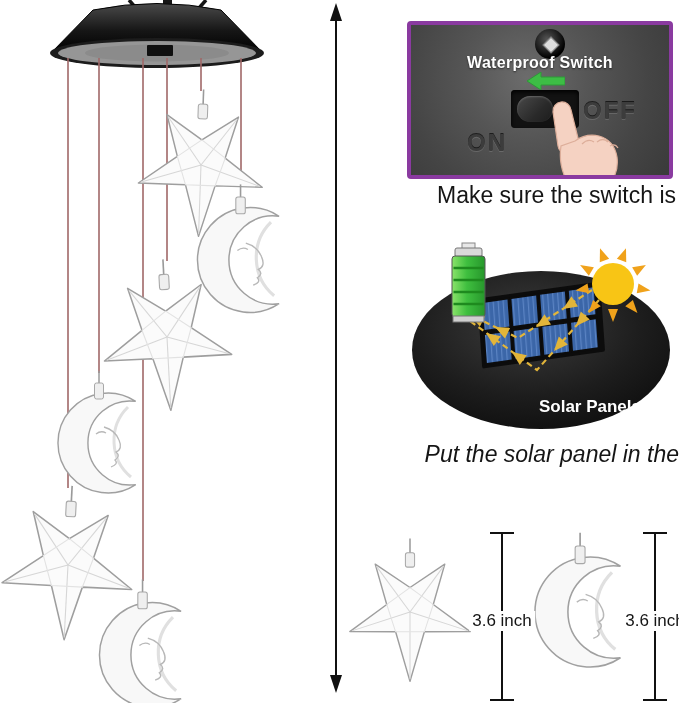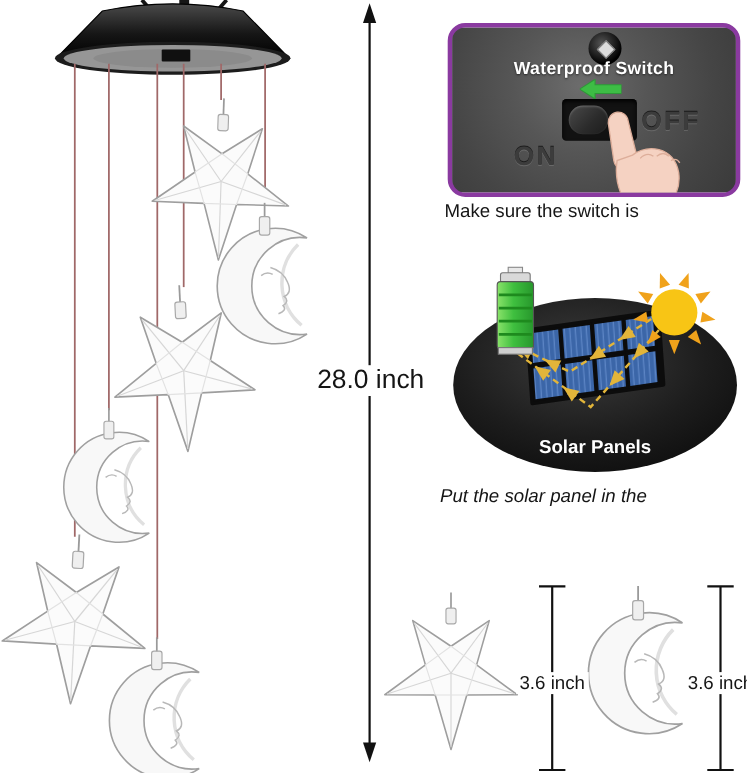--- a/index.html
+++ b/index.html
@@ -1,42 +1,42 @@
 <!DOCTYPE html>
 <html style="--accent_purple: #8a3aa0; --arrow_green: #3dbd45; --battery_green: #3fbf3f; --sun_yellow: #f8c515; --ray_orange: #f0a21b; --beam_yellow: #e2b53a; --panel_blue: #3b66a8; --string_red: #a06868; --text_dark: #151515;"><head>
 <meta charset="utf-8">
 <style>
   html,body{margin:0;padding:0;background:#fff;}
   #canvas{position:relative;width:679px;height:703px;background:#fff;overflow:hidden;
           font-family:"Liberation Sans", sans-serif;color:var(--text_dark,#151515);}
   .abs{position:absolute;}
   
   #switch-box{left:407px;top:21px;width:266px;height:158px;box-sizing:border-box;
-    border:4px solid var(--accent_purple,#8a3aa0);border-radius:16px;overflow:hidden;
+    border:4px solid var(--accent_purple,#8a3aa0);border-radius:4px;overflow:hidden;
     background:radial-gradient(circle at 45% 35%, #6c6c6c 0%, #565656 35%, #454545 70%, #3a3a3a 100%);}
   #led-button{left:124px;top:4px;width:30px;height:30px;border-radius:50%;
     background:radial-gradient(circle at 40% 35%, #555 0%, #000 70%);}
   #led-lens{left:10px;top:10px;width:10px;height:10px;background:#ddd;border:1px solid #7a7a7a;
     transform:rotate(45deg);}
   #switch-title{left:0;top:29px;width:100%;text-align:center;color:#fff;font-weight:bold;
     font-size:16px;letter-spacing:.3px;text-shadow:0 1px 2px rgba(0,0,0,.6);}
   .emboss{font-size:24px;font-weight:bold;color:#3c3c3c;letter-spacing:2px;
     text-shadow:0 -1px 0 rgba(0,0,0,.65), 0 1px 0 rgba(255,255,255,.14);}
   #on-label{left:56px;top:72px;margin-top:32px;}
   #off-label{left:172px;top:72px;}
   #toggle-switch{left:100px;top:65px;width:68px;height:38px;background:#121212;border-radius:4px;
     box-shadow:inset 0 2px 4px #000;}
   #toggle-knob{left:6px;top:6px;width:36px;height:26px;border-radius:13px;
     background:linear-gradient(135deg,#4a4a4a 0%,#2a2a2a 60%,#1c1c1c 100%);
     box-shadow:inset 0 1px 2px rgba(255,255,255,.22);}
   
-  .caption{font-size:17px;line-height:1.28;text-align:left;}
+  .caption{font-size:23px;line-height:1.28;text-align:right;}
   #switch-caption{left:404px;top:181px;width:272px;}
   #solar-caption{left:400px;top:440px;width:279px;font-style:italic;}
-  #solar-panels-label{left:441px;top:397px;width:200px;text-align:center;color:#fff;
+  #solar-panels-label{left:441px;top:397px;width:200px;text-align:right;color:#fff;
     font-weight:bold;font-size:17px;}
   .measure-label{background:#fff;padding:0 3px;white-space:nowrap;}
   #height-label{left:337px;top:346px;transform:translate(-50%,-50%);font-size:24px;}
   #star-size-label{left:502px;top:621px;transform:translate(-50%,-50%);font-size:17px;}
   #moon-size-label{left:655px;top:621px;transform:translate(-50%,-50%);font-size:17px;}
   svg{display:block;}
 </style>
 </head>
 <body>
 
@@ -114,21 +114,20 @@
     <use href="#sym-star" transform="translate(167,337) scale(1.08) rotate(-3)"></use>
     <use href="#sym-moon" transform="translate(108,443) scale(1.0)"></use>
     <use href="#sym-star" transform="translate(68,565) scale(1.1) rotate(3)"></use>
     <use href="#sym-moon" transform="translate(152,655) scale(1.05)"></use>
     <g fill="#111">
       <line x1="336" y1="10" x2="336" y2="686" stroke="#111" stroke-width="2"></line>
       <polygon points="336,3 330,21 342,21"></polygon>
       <polygon points="336,693 330,675 342,675"></polygon>
     </g>
   </svg>
-  <div class="abs measure-label" id="height-label">28.0 inch</div>
 
   <div class="abs" id="switch-box">
     <div class="abs" id="led-button">
       <div class="abs" id="led-lens"></div>
     </div>
     <div class="abs" id="switch-title">Waterproof Switch</div>
     <svg class="abs" style="left:116px;top:47px" width="38" height="18" viewBox="0 0 38 18">
       <polygon points="0,9 14,0 14,5 38,5 38,13 14,13 14,18" style="fill:var(--arrow_green,#3dbd45)" stroke="#2f9838" stroke-width="1"></polygon>
     </svg>
     <div class="abs emboss" id="on-label">ON</div>

